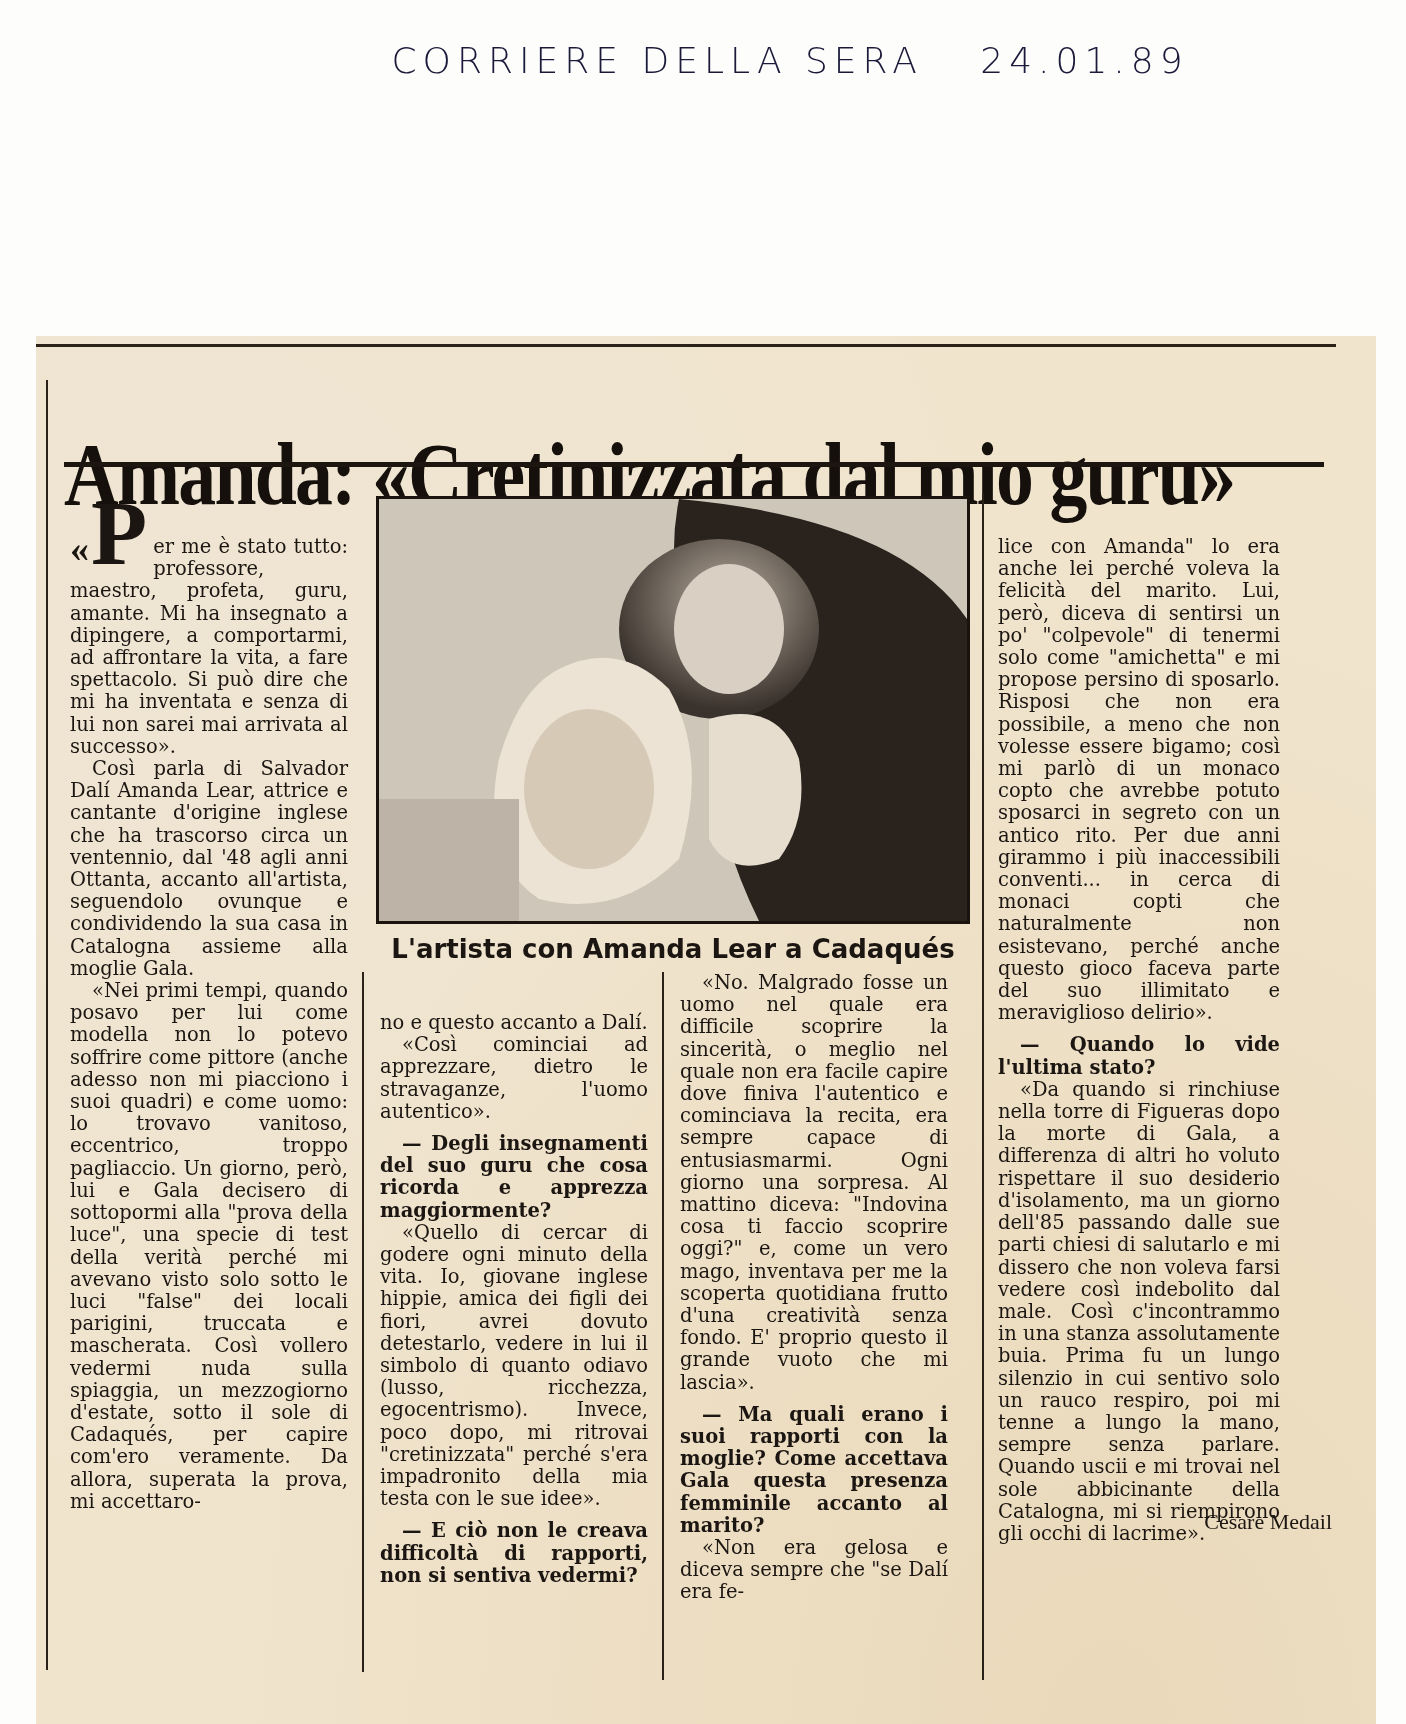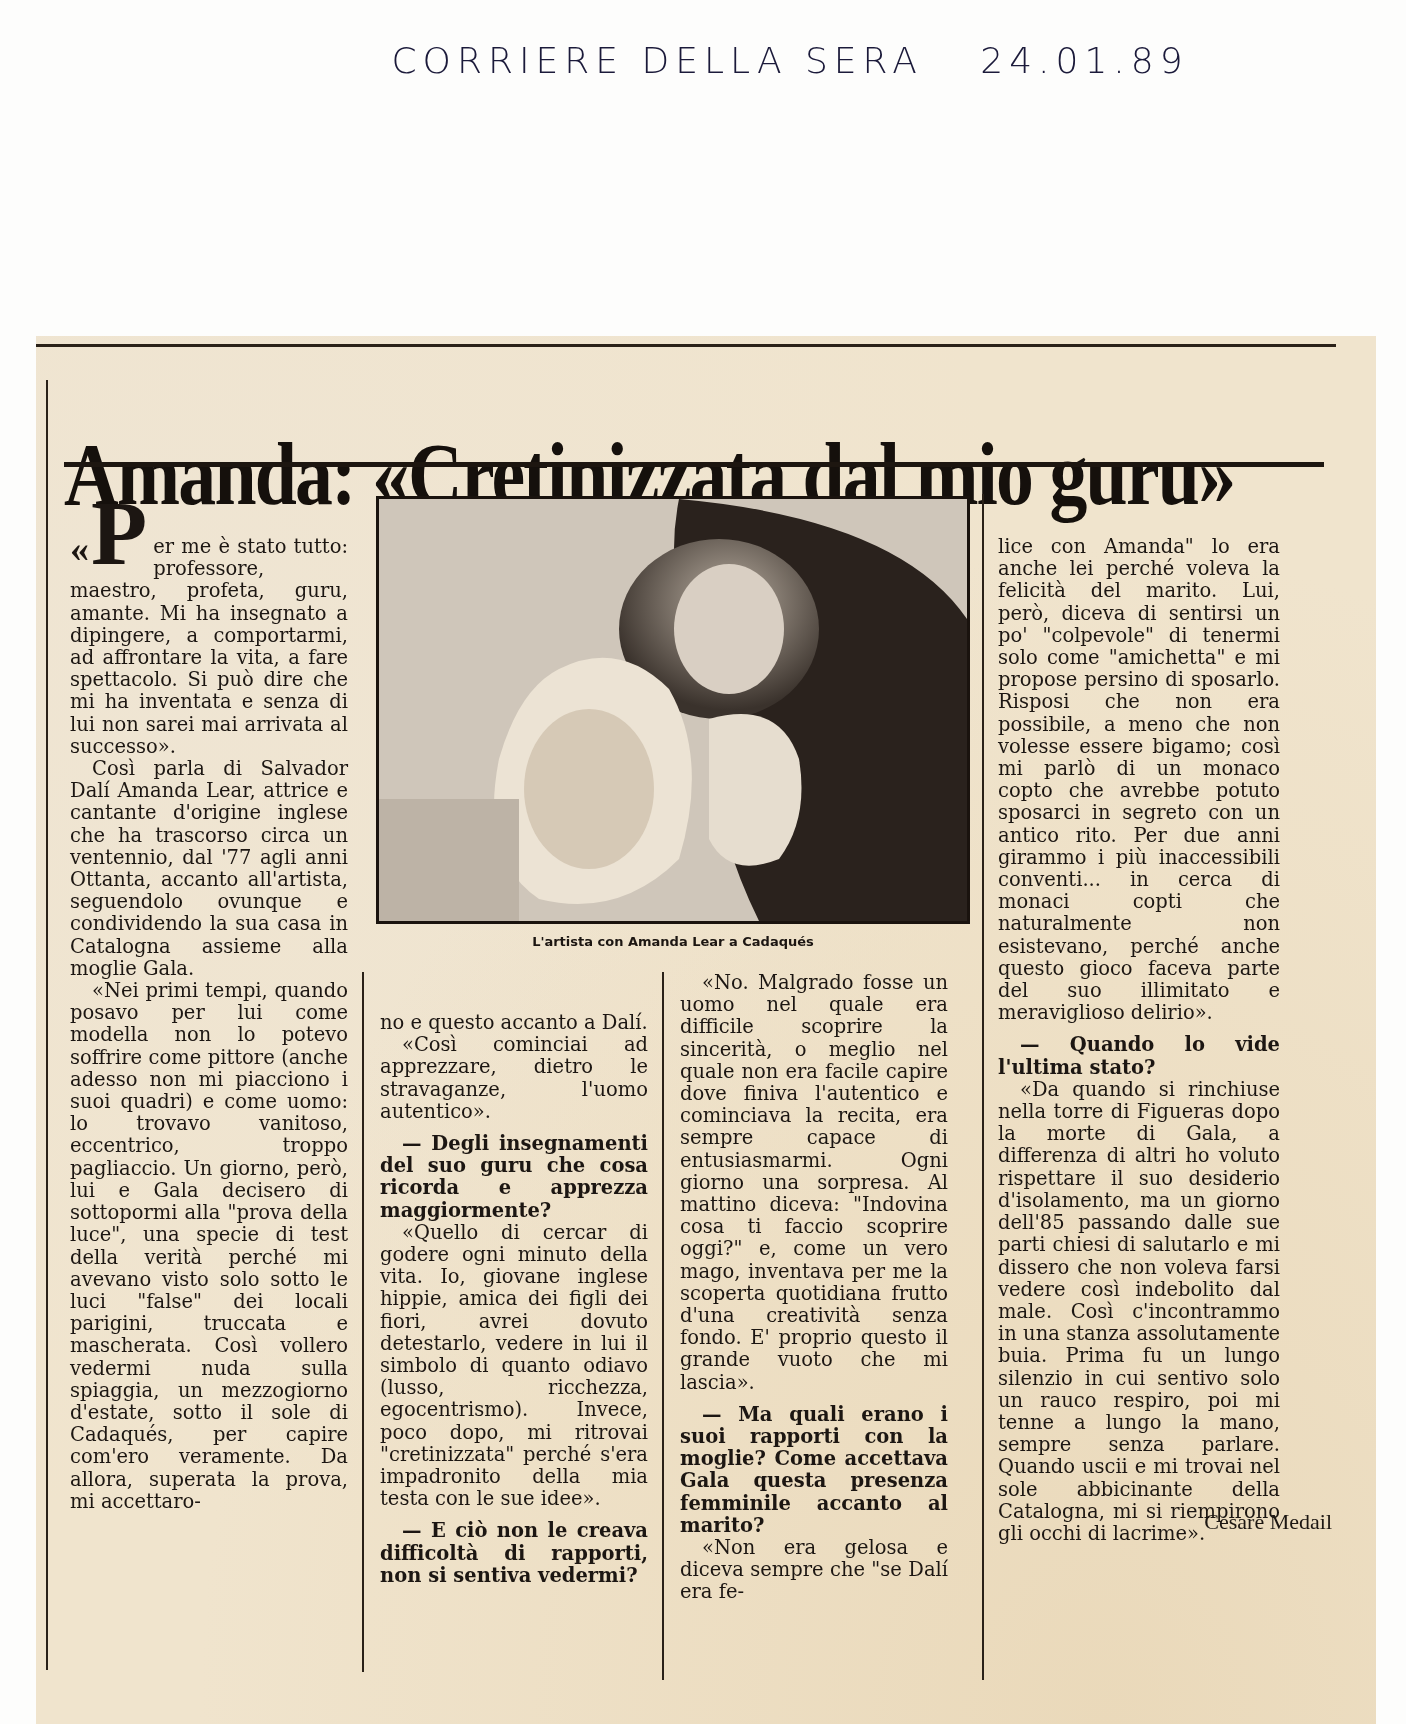--- a/index.html
+++ b/index.html
@@ -46,21 +46,21 @@
   }
   .dropcap .guill { font-size: 38px; line-height: 40px; margin-right: 2px; }
   .photo {
     position: absolute; left: 340px; top: 160px; width: 588px; height: 422px;
     border: 3px solid #1a130e; overflow: hidden;
     background: linear-gradient(180deg, #d8d0c4 0%, #c9c0b3 100%);
   }
   .photo svg { position: absolute; left: 0; top: 0; }
   .caption {
     position: absolute; left: 340px; top: 598px; width: 594px; text-align: center;
-    font-family: "DejaVu Sans", sans-serif; font-weight: bold; font-size: 13px; color: #1c1612;
+    font-family: "DejaVu Sans", sans-serif; font-weight: bold; font-size: 26px; color: #1c1612;
   }
   .byline {
     position: absolute; right: 44px; top: 1008px;
     font-family: "Liberation Serif", serif; font-weight: normal; font-size: 22px;
   }
 </style>
 </head>
 <body>
 
 <div class="handnote">
@@ -74,21 +74,21 @@
 
   <h1 class="headline">Amanda: «Cretinizzata dal mio guru»</h1>
   <div class="head-rule"></div>
 
   <div class="col col1">
     <div class="dropcap">
       <span class="guill">«</span>
       <span>P</span>
     </div>
     <p class="noind">er me è stato tutto: professore, maestro, profeta, guru, amante. Mi ha insegnato a dipingere, a comportarmi, ad affrontare la vita, a fare spettacolo. Si può dire che mi ha inventata e senza di lui non sarei mai arrivata al successo».</p>
-    <p>Così parla di Salvador Dalí Amanda Lear, attrice e cantante d'origine inglese che ha trascorso circa un ventennio, dal '77 agli anni Ottanta, accanto all'artista, seguendolo ovunque e condividendo la sua casa in Catalogna assieme alla moglie Gala.</p>
+    <p>Così parla di Salvador Dalí Amanda Lear, attrice e cantante d'origine inglese che ha trascorso circa un ventennio, dal '48 agli anni Ottanta, accanto all'artista, seguendolo ovunque e condividendo la sua casa in Catalogna assieme alla moglie Gala.</p>
     <p>«Nei primi tempi, quando posavo per lui come modella non lo potevo soffrire come pittore (anche adesso non mi piacciono i suoi quadri) e come uomo: lo trovavo vanitoso, eccentrico, troppo pagliaccio. Un giorno, però, lui e Gala decisero di sottopormi alla "prova della luce", una specie di test della verità perché mi avevano visto solo sotto le luci "false" dei locali parigini, truccata e mascherata. Così vollero vedermi nuda sulla spiaggia, un mezzogiorno d'estate, sotto il sole di Cadaqués, per capire com'ero veramente. Da allora, superata la prova, mi accettaro-</p>
   </div>
 
   <div class="vrule" style="left:326px; top:636px; height:700px;"></div>
 
   <div class="photo">
     <svg width="588" height="422" viewBox="0 0 588 422">
       <defs>
         <radialGradient id="g1" cx="55%" cy="35%" r="60%">
           <stop offset="0%" stop-color="#b8ada0"></stop>

